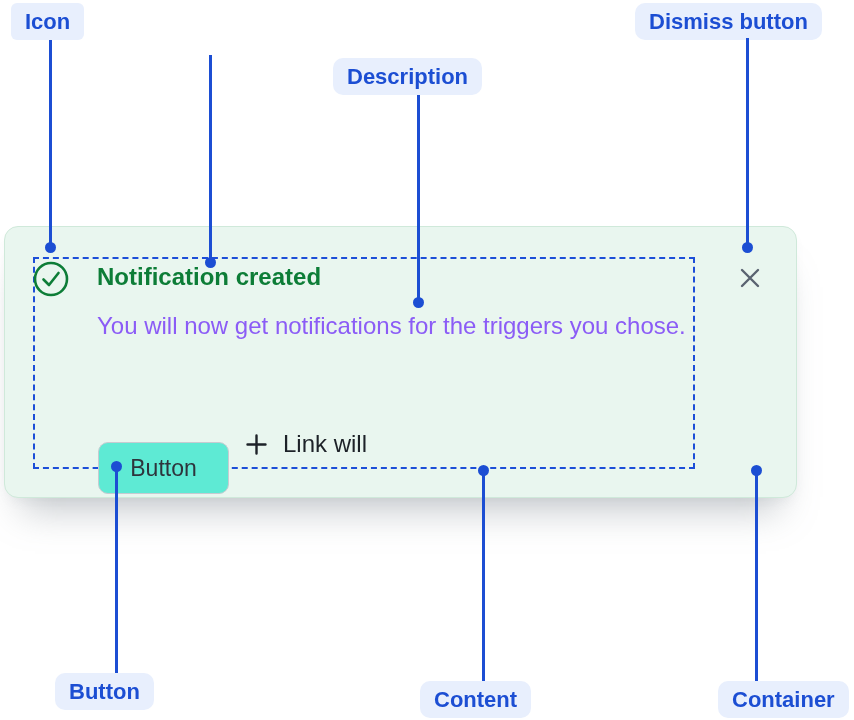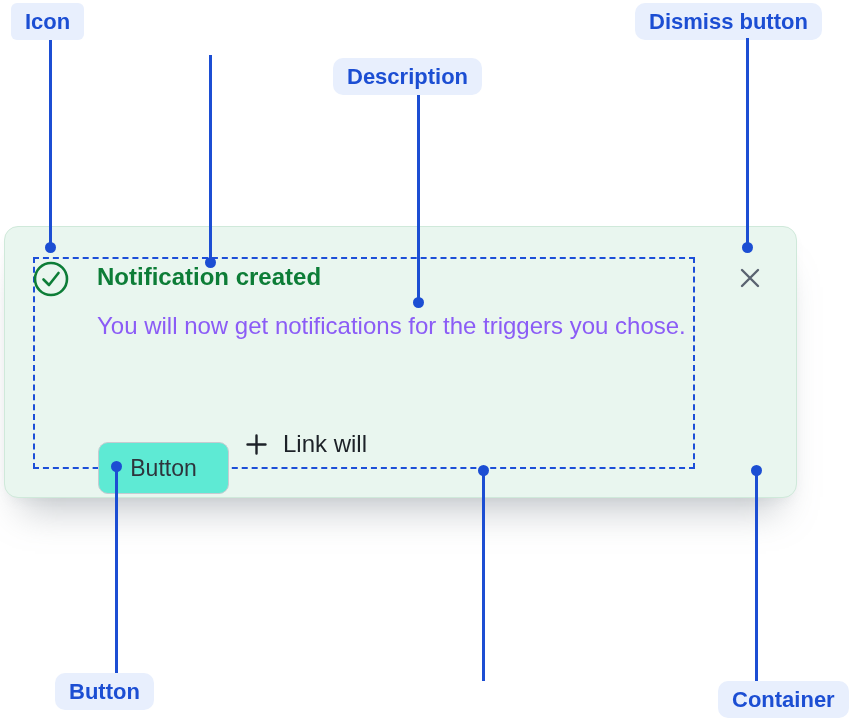--- a/index.html
+++ b/index.html
@@ -202,20 +202,21 @@
   <div class="callout-dot dot-description"></div>
 
   <div class="pill pill-dismiss">Dismiss button</div>
   <div class="callout-line line-dismiss"></div>
   <div class="callout-dot dot-dismiss"></div>
 
   <div class="pill pill-actions">Button</div>
   <div class="callout-line line-actions"></div>
   <div class="callout-dot dot-actions"></div>
 
+  <div class="pill pill-content">Content</div>
   <div class="callout-line line-content"></div>
   <div class="callout-dot dot-content"></div>
 
   <div class="pill pill-container">Container</div>
   <div class="callout-line line-container"></div>
   <div class="callout-dot dot-container"></div>
 
 </div>
 
 </body></html>

